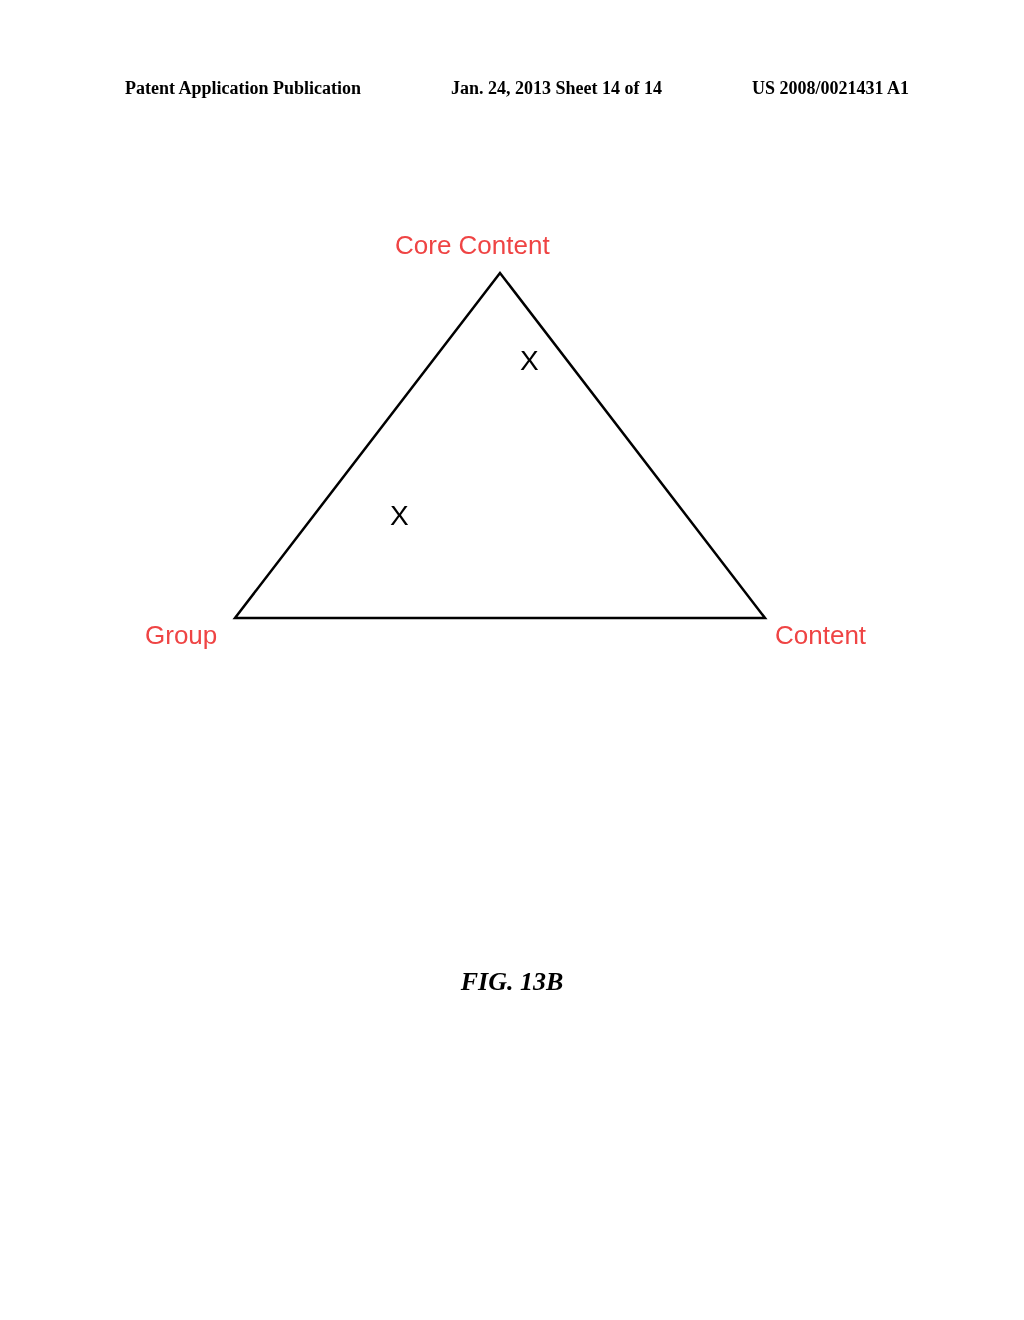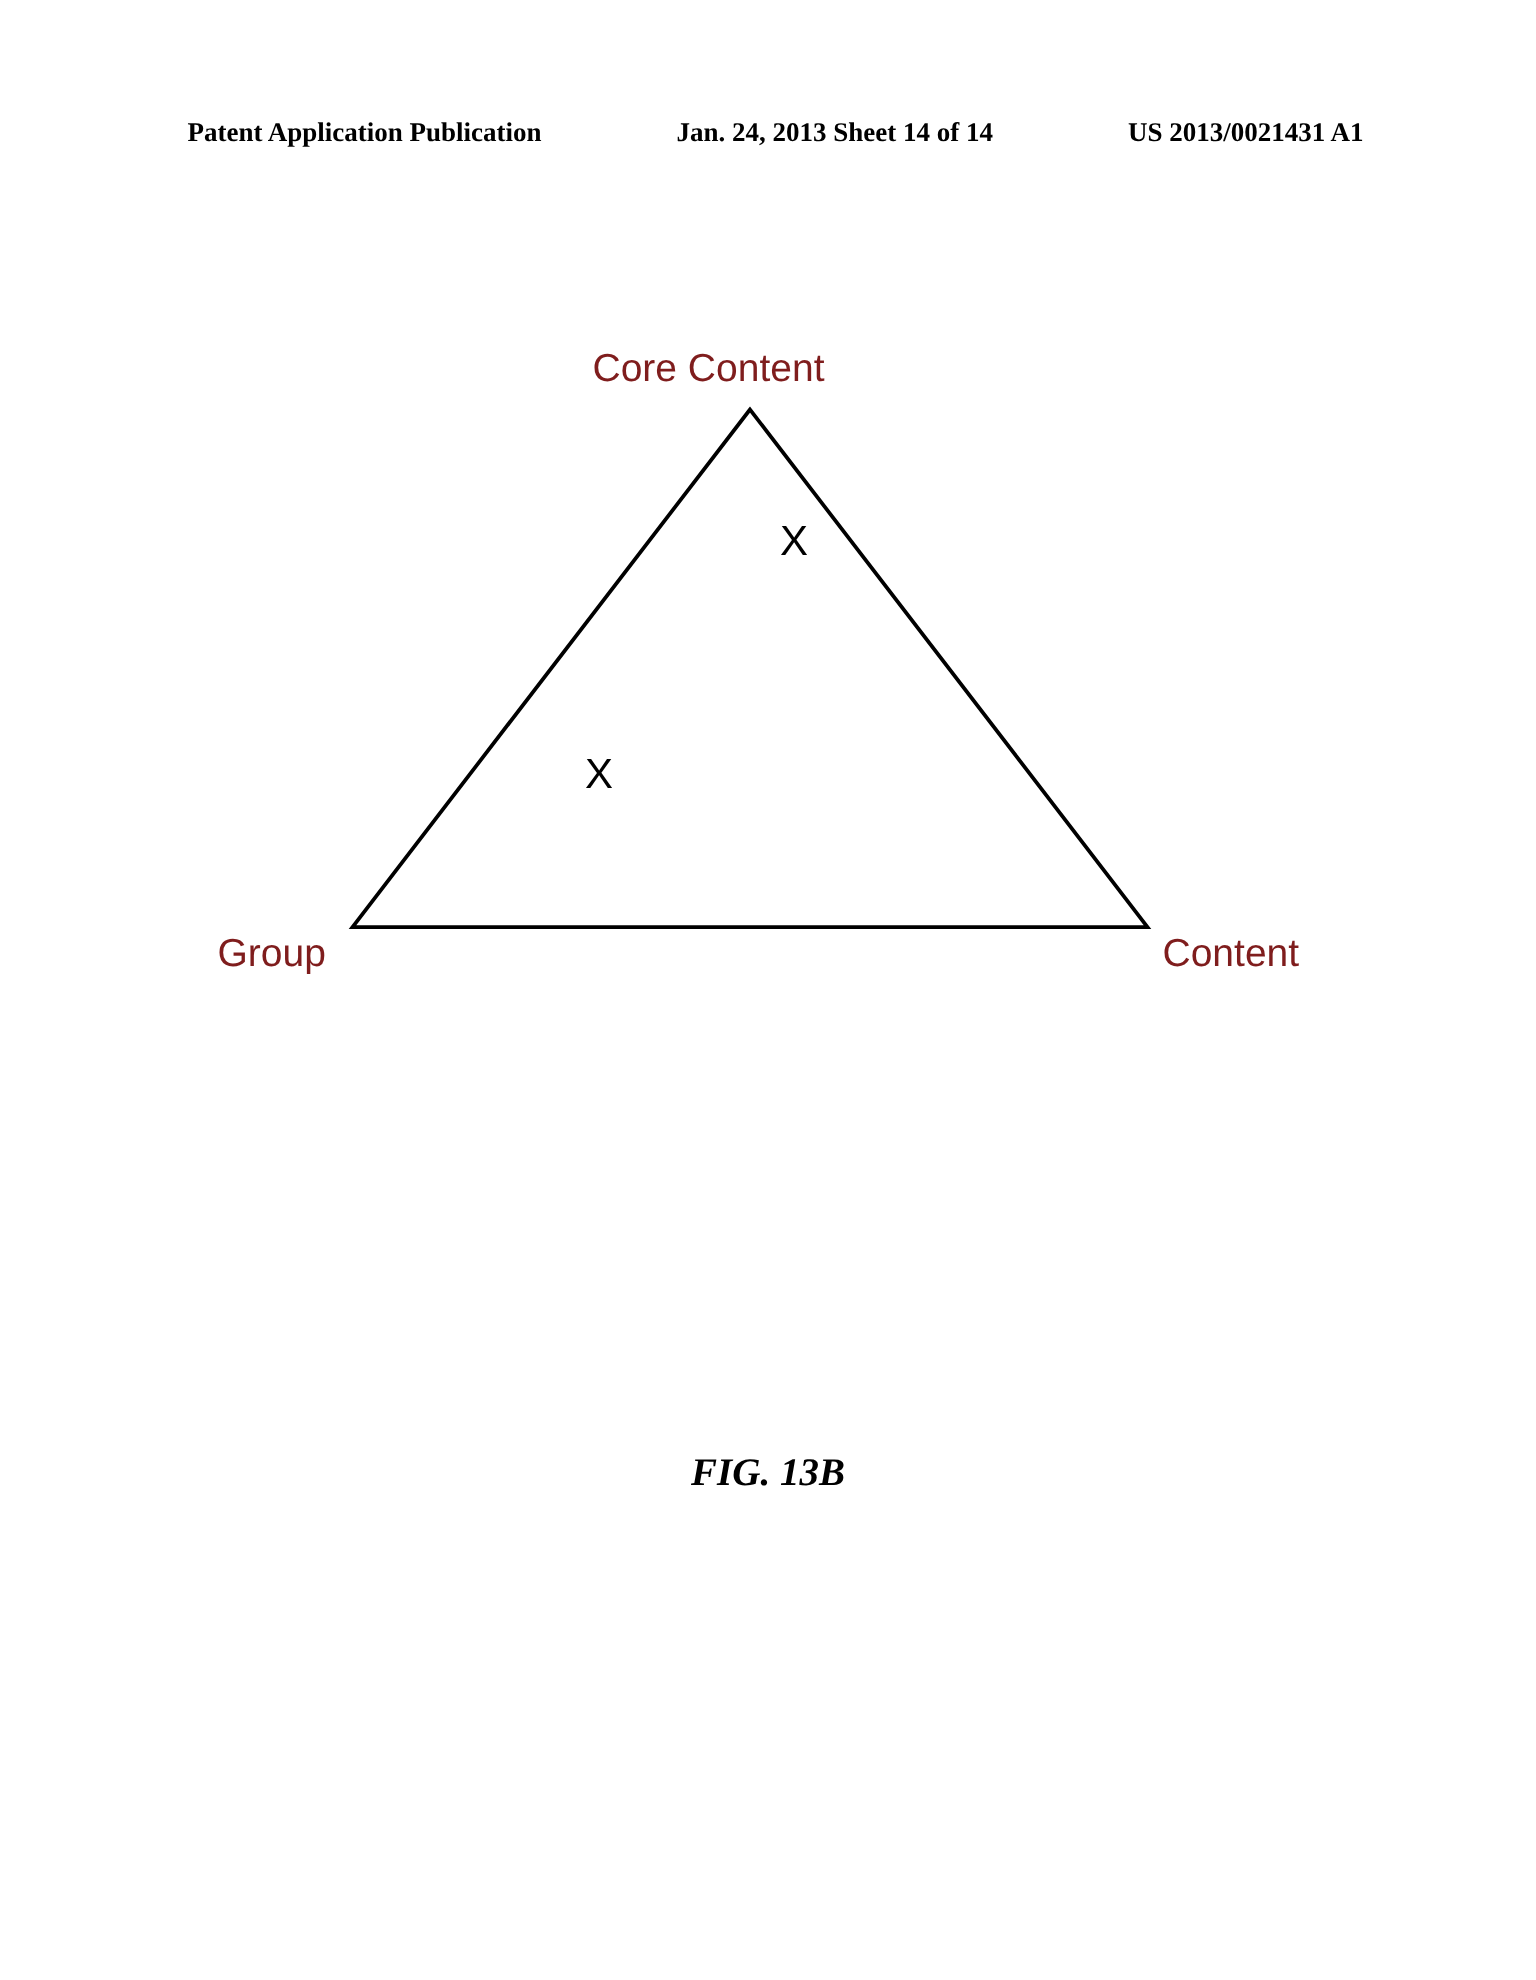--- a/index.html
+++ b/index.html
@@ -39,21 +39,21 @@
       position: absolute;
       top: 230px;
       left: 125px;
       width: 780px;
       height: 440px;
     }
     .label {
       position: absolute;
       font-family: Arial, Helvetica, sans-serif;
       font-size: 26px;
-      color: #7f1d1d;
+      color: #ef4444;
       white-space: nowrap;
     }
     .label-top {
       top: 0px;
       left: 270px;
     }
     .label-left {
       top: 390px;
       left: 20px;
     }
@@ -95,21 +95,21 @@
       color: #000;
       margin-top: 47px;
     }
   </style>
 </head>
 <body>
 
 <div class="header">
   <span class="header-left">Patent Application Publication</span>
   <span class="header-center">Jan. 24, 2013  Sheet 14 of 14</span>
-  <span class="header-right">US 2013/0021431 A1</span>
+  <span class="header-right">US 2008/0021431 A1</span>
 </div>
 
 <div class="figure-container">
   <div class="label label-top">Core Content</div>
   <div class="label label-left">Group</div>
   <div class="label label-right">Content</div>
 
   <svg class="triangle-svg" viewBox="0 0 560 360">
     <polygon points="280,5 15,350 545,350" fill="none" stroke="#000000" stroke-width="2.5"></polygon>
   </svg>

